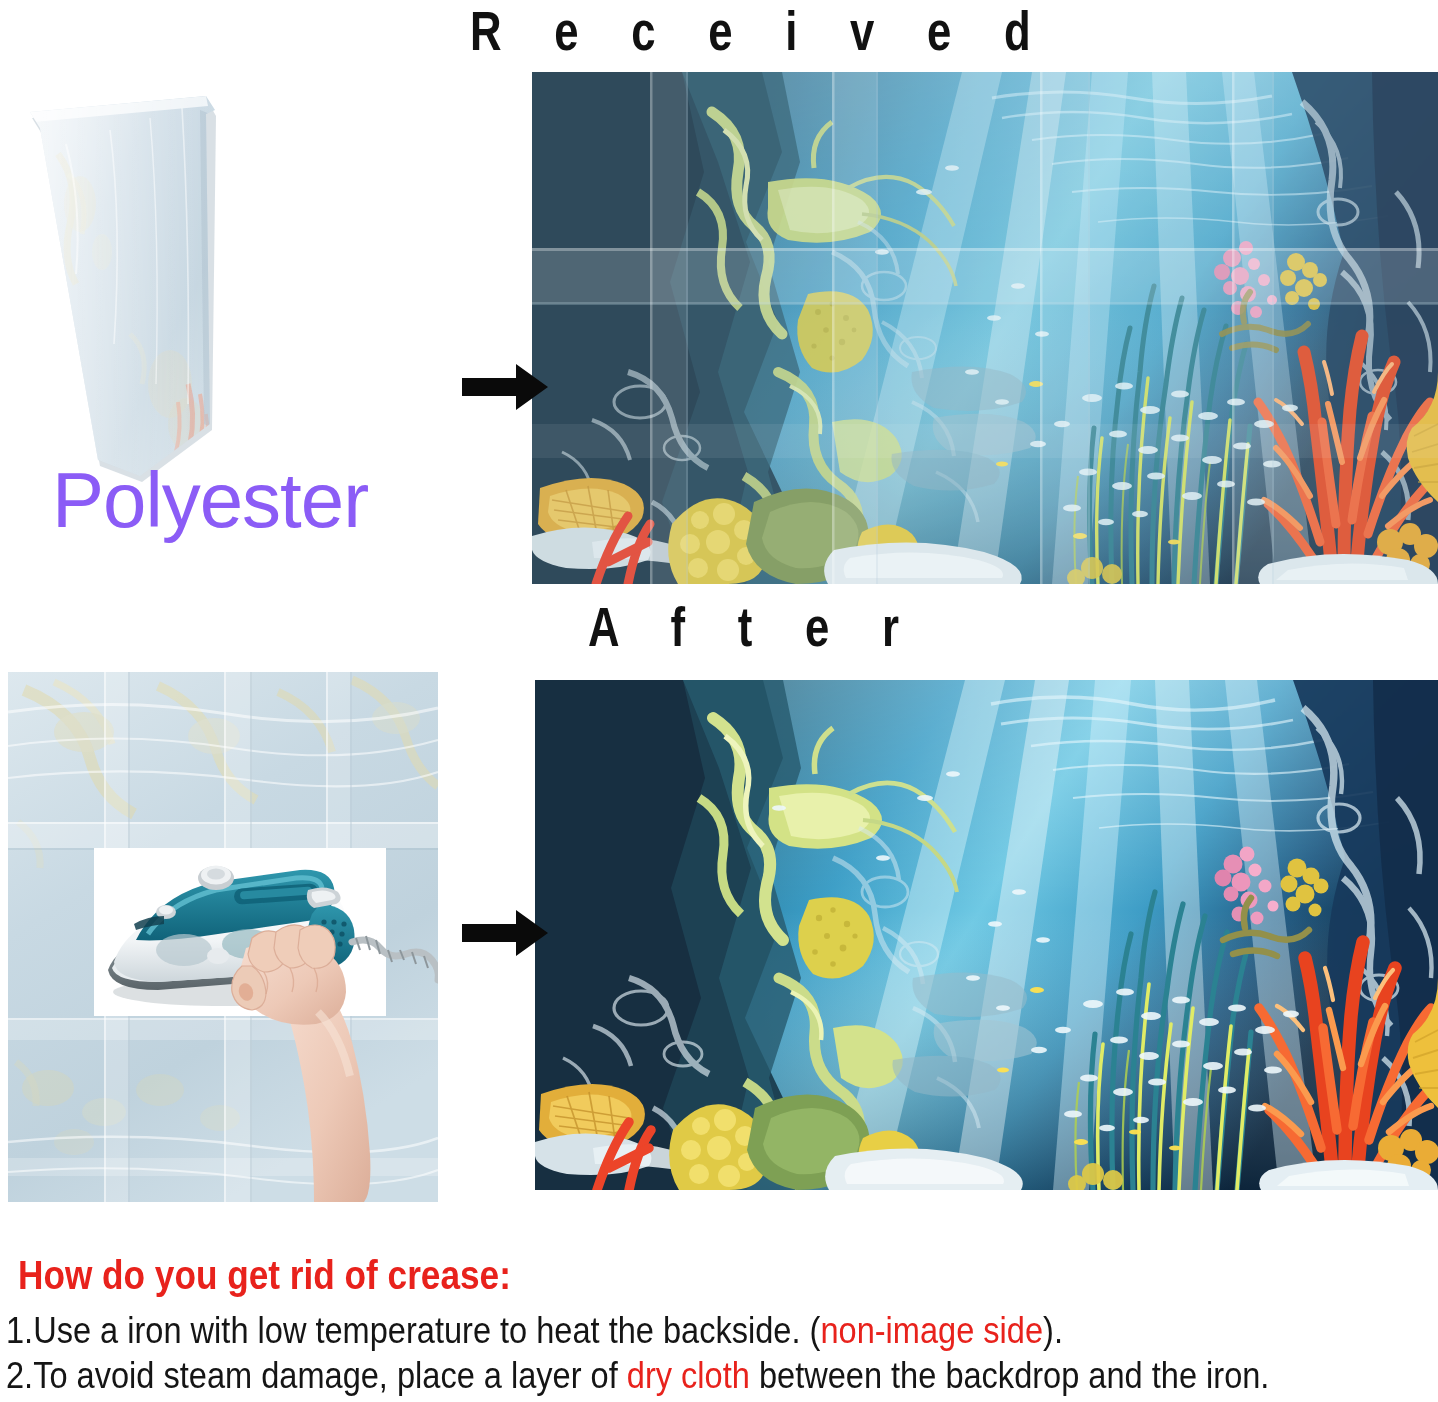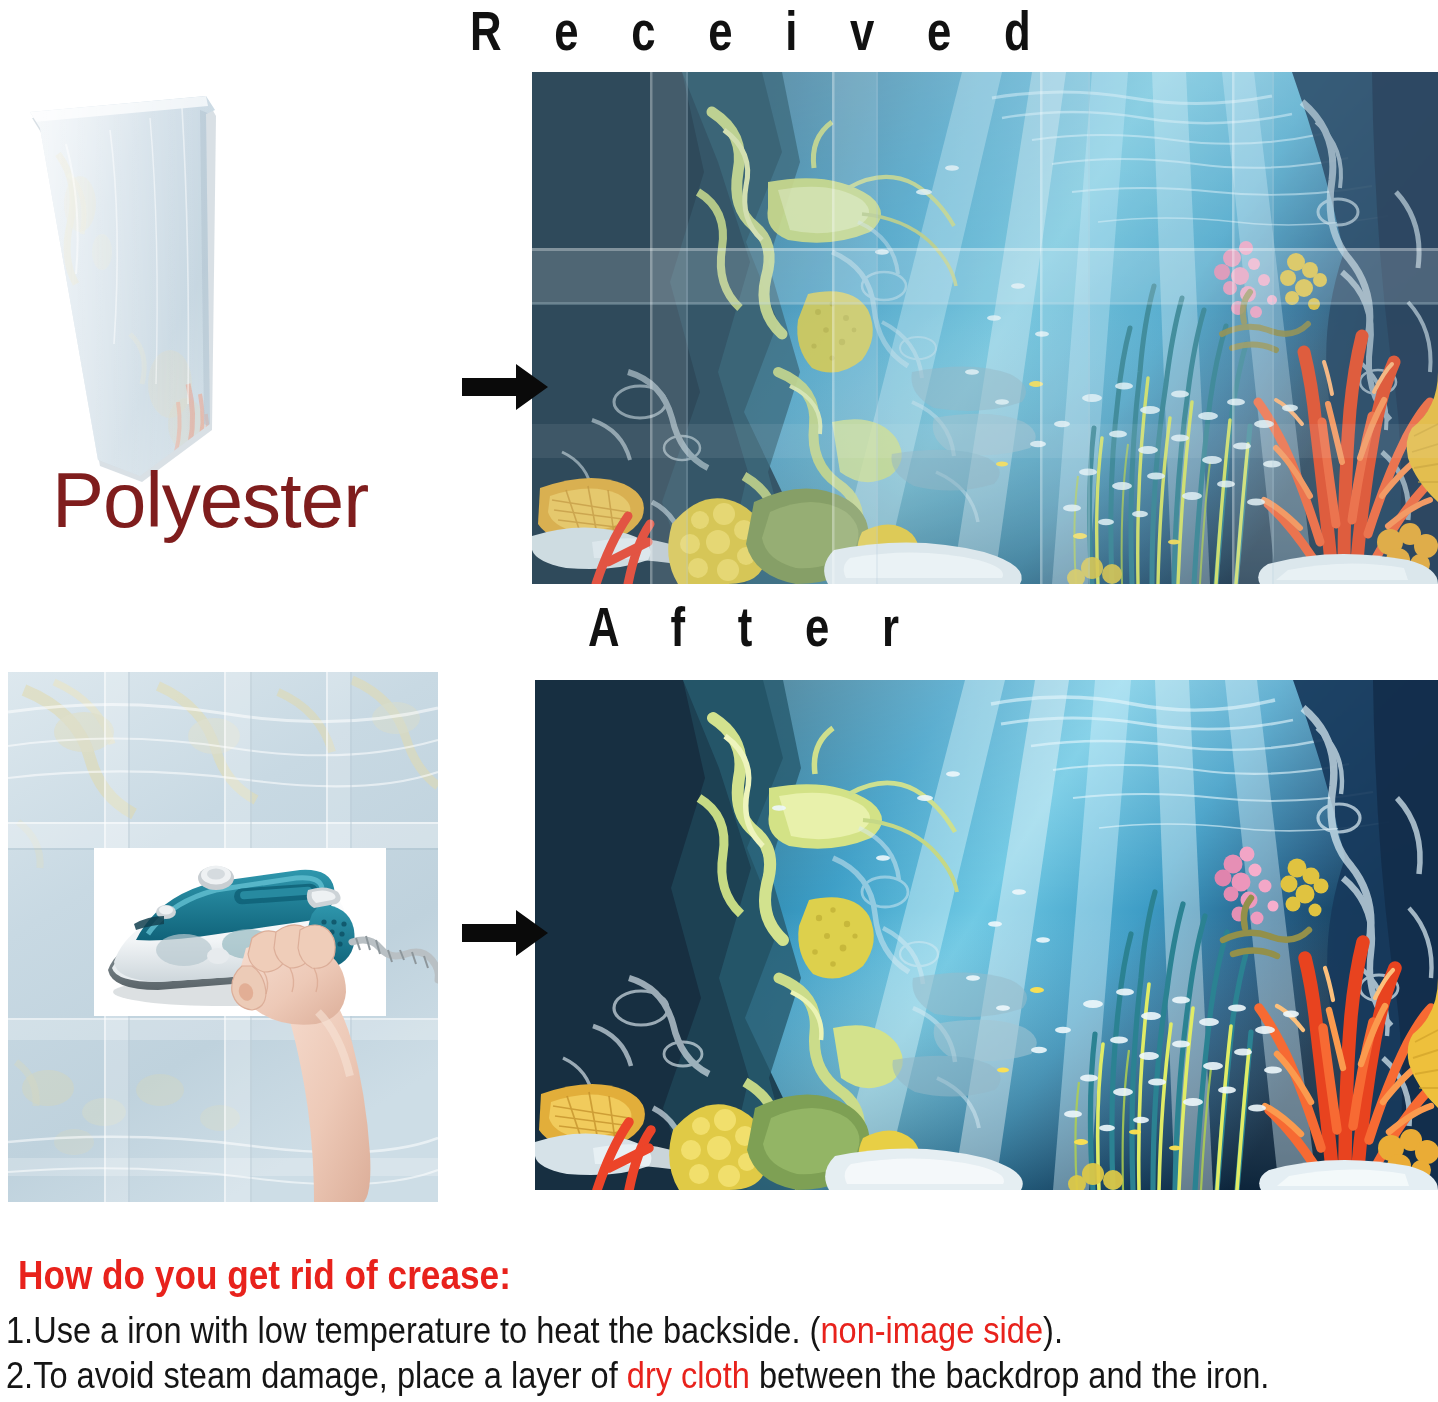--- a/index.html
+++ b/index.html
@@ -8,21 +8,21 @@
 
   
   .hdr{position:absolute;font-weight:bold;color:#111;
        font-family:"Liberation Sans",sans-serif;
        transform:scaleX(.78);transform-origin:left center;white-space:nowrap;}
   #hdr-received{left:470px;top:-2px;font-size:56px;letter-spacing:26px;}
   #hdr-after{left:588px;top:594px;font-size:56px;letter-spacing:26px;}
 
   
   #polyester-label{position:absolute;left:52px;top:455px;font-size:78px;
-      color:#7f1d1d;font-weight:normal;letter-spacing:-1px;z-index:6;
+      color:#8b5cf6;font-weight:normal;letter-spacing:-1px;z-index:6;
       font-family:"Liberation Sans",sans-serif;}
 
   
   .arrow{position:absolute;z-index:5;}
 
   
   .panel{position:absolute;overflow:hidden;}
   #received-photo{left:532px;top:72px;width:906px;height:512px;}
   #after-photo{left:535px;top:680px;width:903px;height:510px;}
   #fabric-folded{left:10px;top:84px;width:420px;height:400px;}

